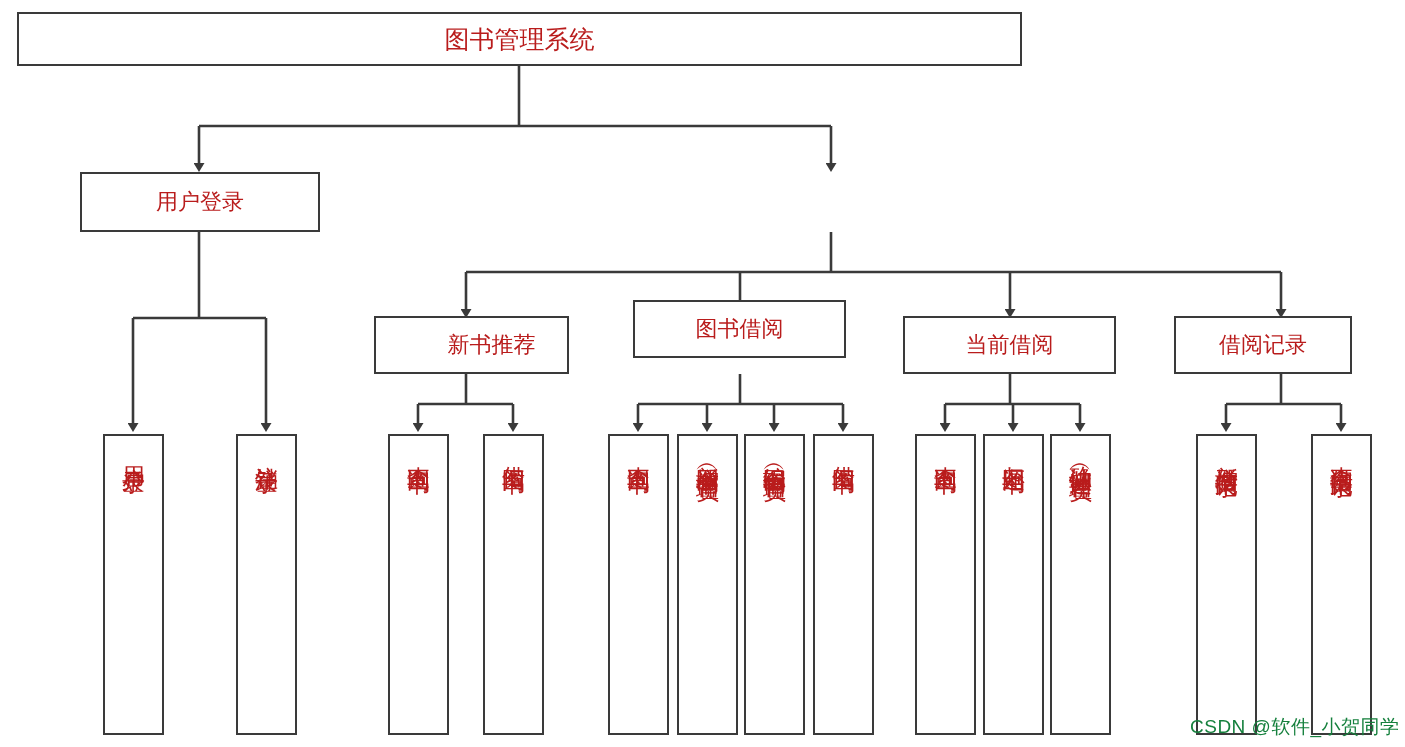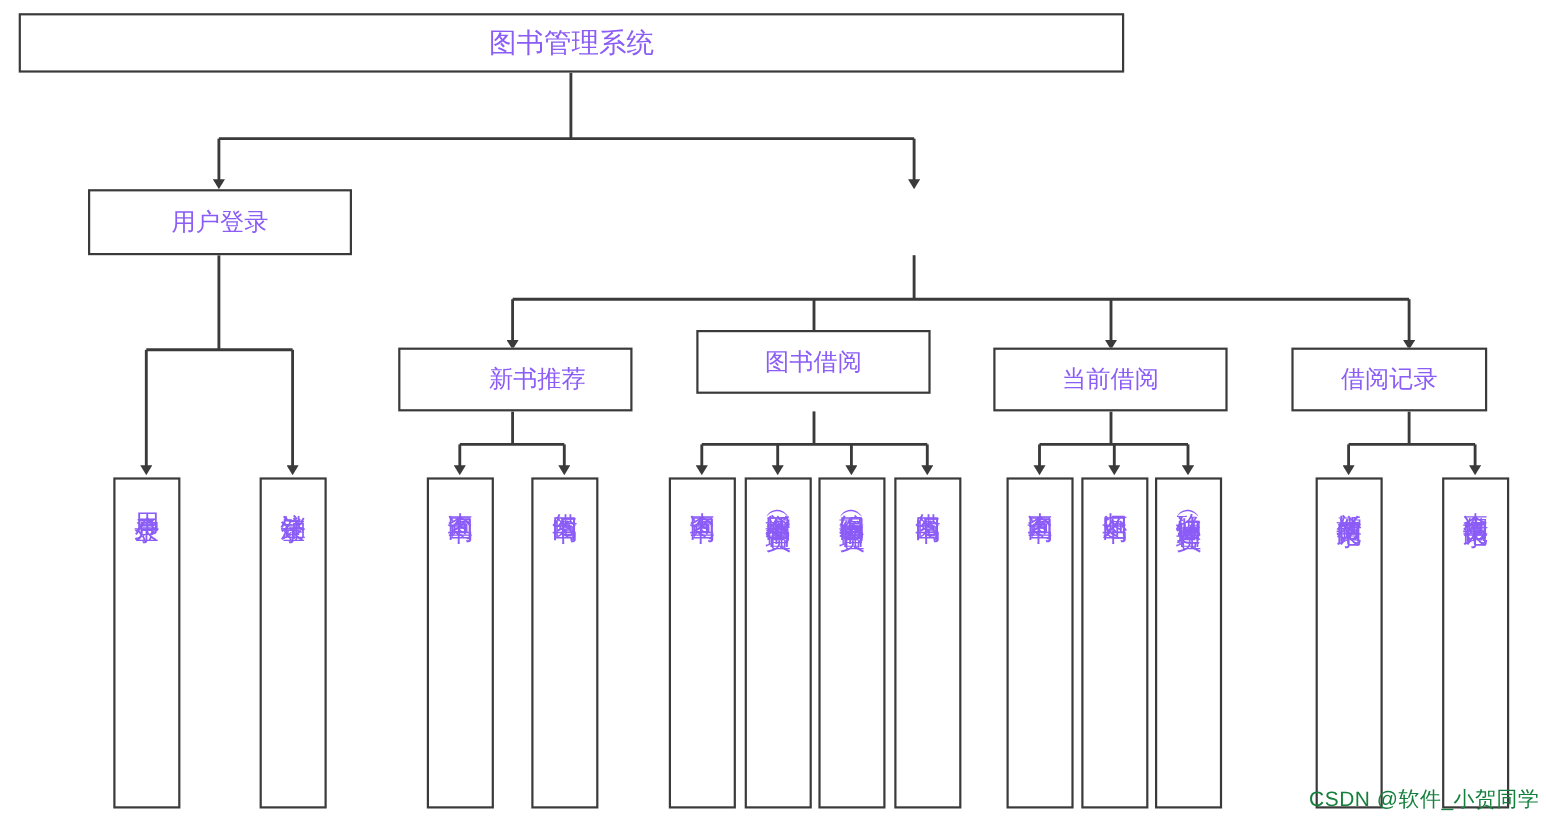--- a/index.html
+++ b/index.html
@@ -26,21 +26,21 @@
     pointer-events: none;
   }
   .node {
     position: absolute;
     box-sizing: border-box;
     border: 2px solid #3a3a3a;
     background: #ffffff;
     display: flex;
     align-items: center;
     justify-content: center;
-    color: #8b5cf6;
+    color: #b91c1c;
     line-height: 1.12;
     text-align: center;
   }
   .node.root {
     font-size: 25px;
   }
   .node.lvl2 {
     font-size: 22px;
   }
   .node.lvl3 {
@@ -127,21 +127,21 @@
 
   <div class="node root" style="left:17px; top:12px; width:1005px; height:54px;">
     <span>图书管理系统</span>
   </div>
 
   <div class="node lvl2" style="left:80px; top:172px; width:240px; height:60px;">
     <span>用户登录</span>
   </div>
 
 
-  <div class="node lvl3" style="left:362px; top:316px; width:213px; height:58px;padding-left:40px;">
+  <div class="node lvl3" style="left:374px; top:316px; width:195px; height:58px;padding-left:40px;">
     <span>新书推荐</span>
   </div>
 
   <div class="node lvl3" style="left:633px; top:300px; width:213px; height:58px;">
     <span>图书借阅</span>
   </div>
 
   <div class="node lvl3" style="left:903px; top:316px; width:213px; height:58px;">
     <span>当前借阅</span>
   </div>

